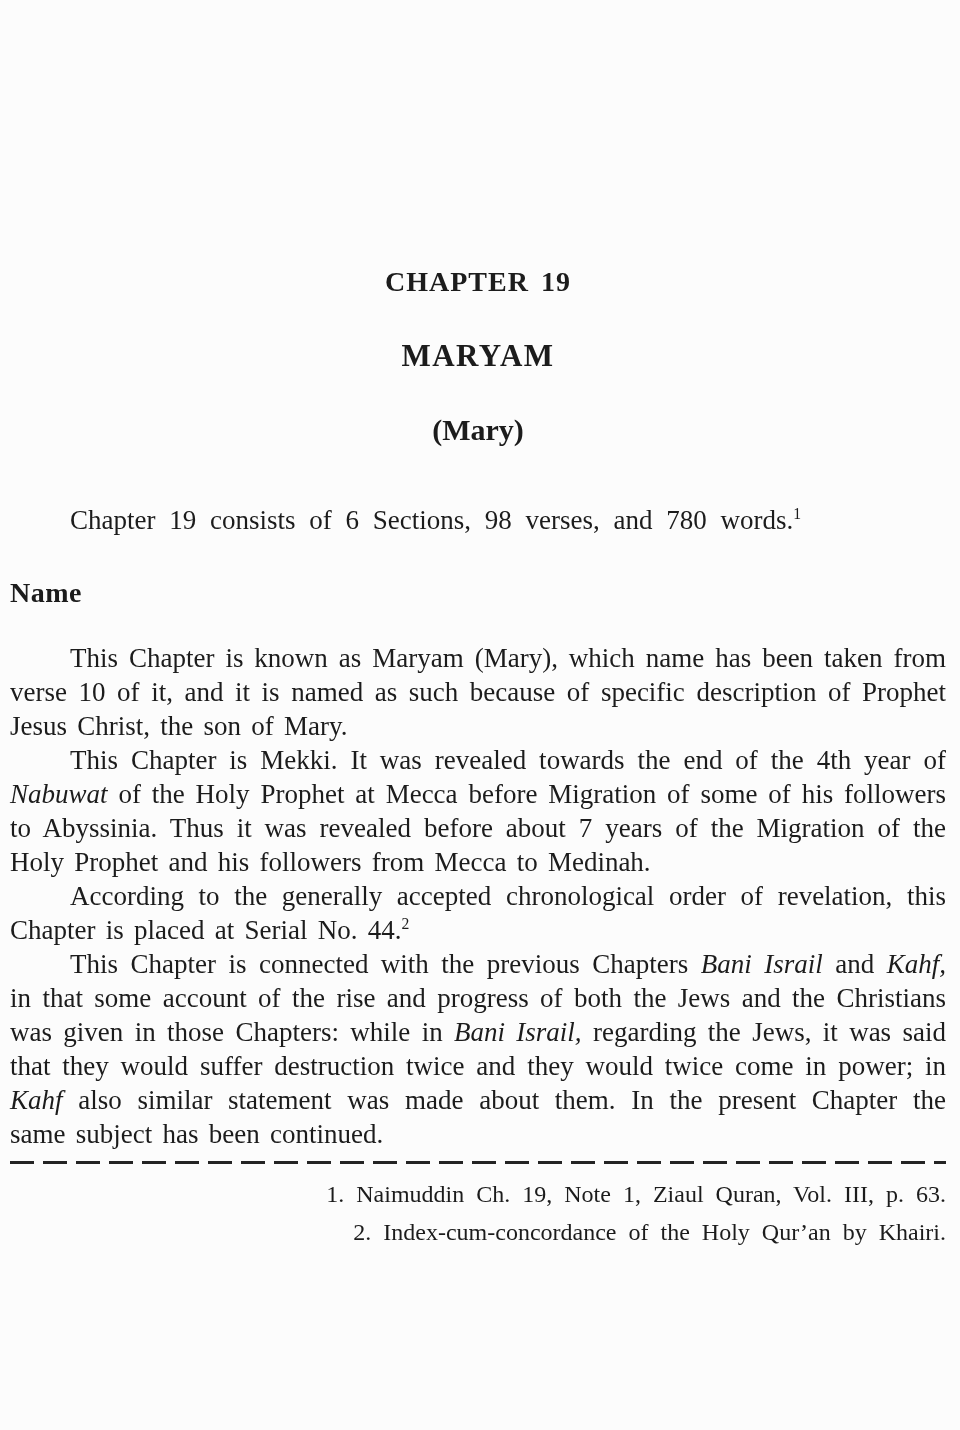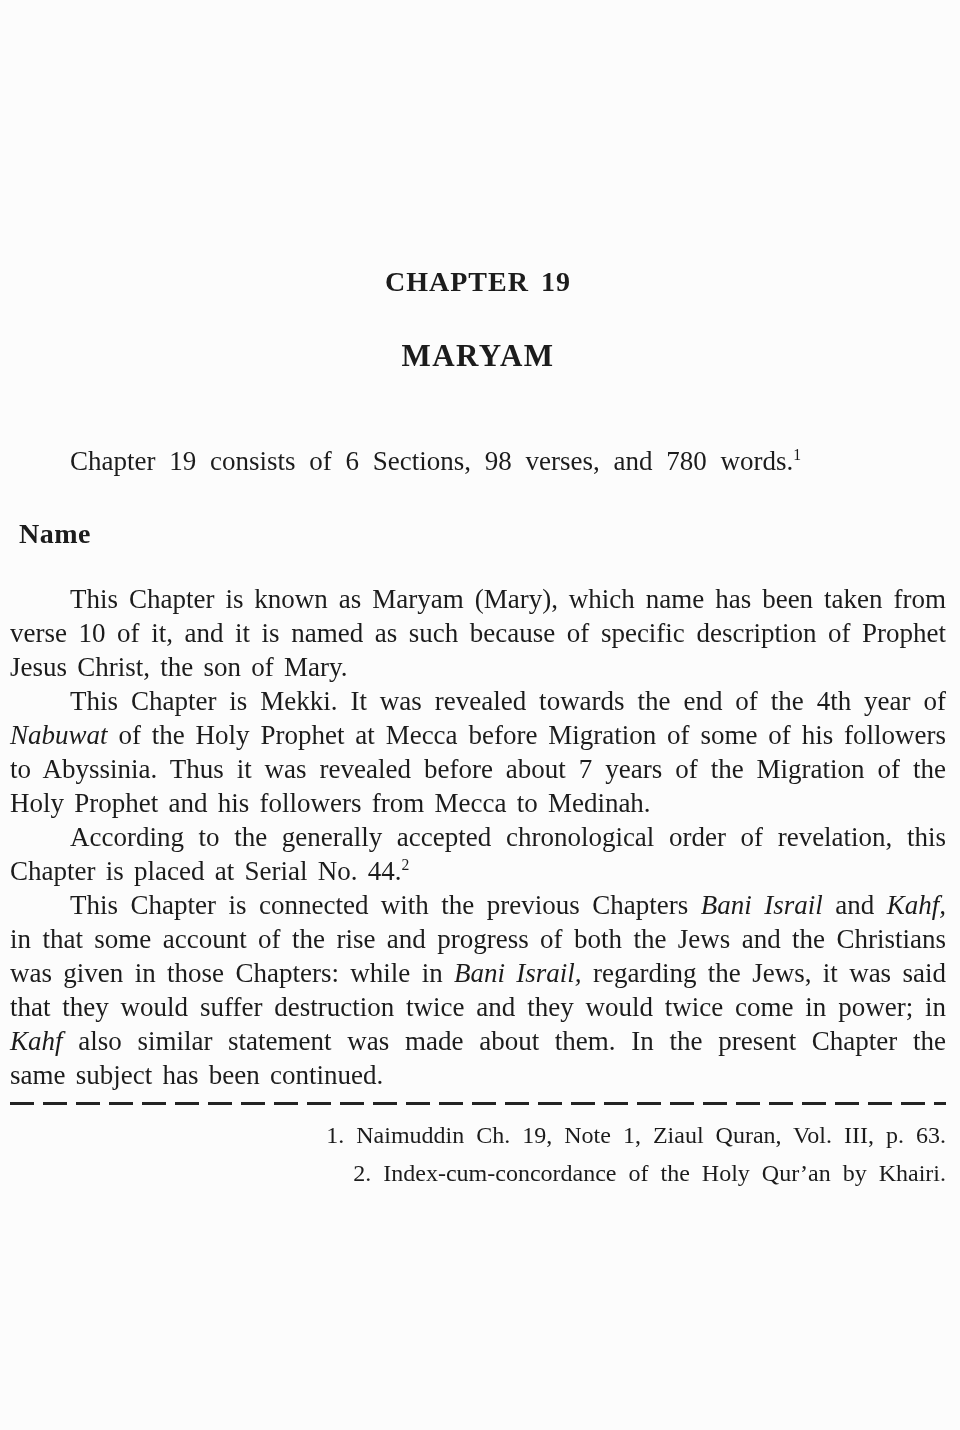--- a/index.html
+++ b/index.html
@@ -40,26 +40,26 @@
   }
   .para {
     margin: 0;
     font-size: 27px;
     line-height: 34px;
     text-align: justify;
     text-indent: 60px;
     word-spacing: 3.5px;
   }
   .intro {
-    margin-top: 68px;
+    margin-top: 53px;
     text-align: left;
     word-spacing: 7px;
   }
   .sec-heading {
-    margin: 38px 9px 30px;
+    margin: 38px 0 30px;
     font-size: 28px;
     line-height: 36px;
     font-weight: bold;
     letter-spacing: 0.5px;
     word-spacing: 9px;
   }
   section { margin: 0; }
   sup {
     font-size: 0.58em;
     line-height: 0;
@@ -84,20 +84,21 @@
 </style>
 </head>
 <body>
 
 <div class="page">
 
   <h1 class="ch-num">CHAPTER 19</h1>
 
   <h2 class="ch-title">MARYAM</h2>
 
+  <h3 class="ch-sub">(Mary)</h3>
 
   <p class="para intro"><span>Chapter 19 consists of 6 Sections, 98 verses, and 780 words.</span><sup>1</sup></p>
 
   <section>
     <h4 class="sec-heading">Name</h4>
     <p class="para"><span>This Chapter is known as Maryam (Mary), which name has been taken from verse 10 of it, and it is named as such because of specific description of Prophet Jesus Christ, the son of Mary.</span></p>
   </section>
 
   <section>
     <p class="para"><span>This Chapter is Mekki. It was revealed towards the end of the 4th year of </span><span style="font-style: italic;">Nabuwat</span><span> of the Holy Prophet at Mecca before Migration of some of his followers to Abyssinia. Thus it was revealed before about 7 years of the Migration of the Holy Prophet and his followers from Mecca to Medinah.</span></p>

